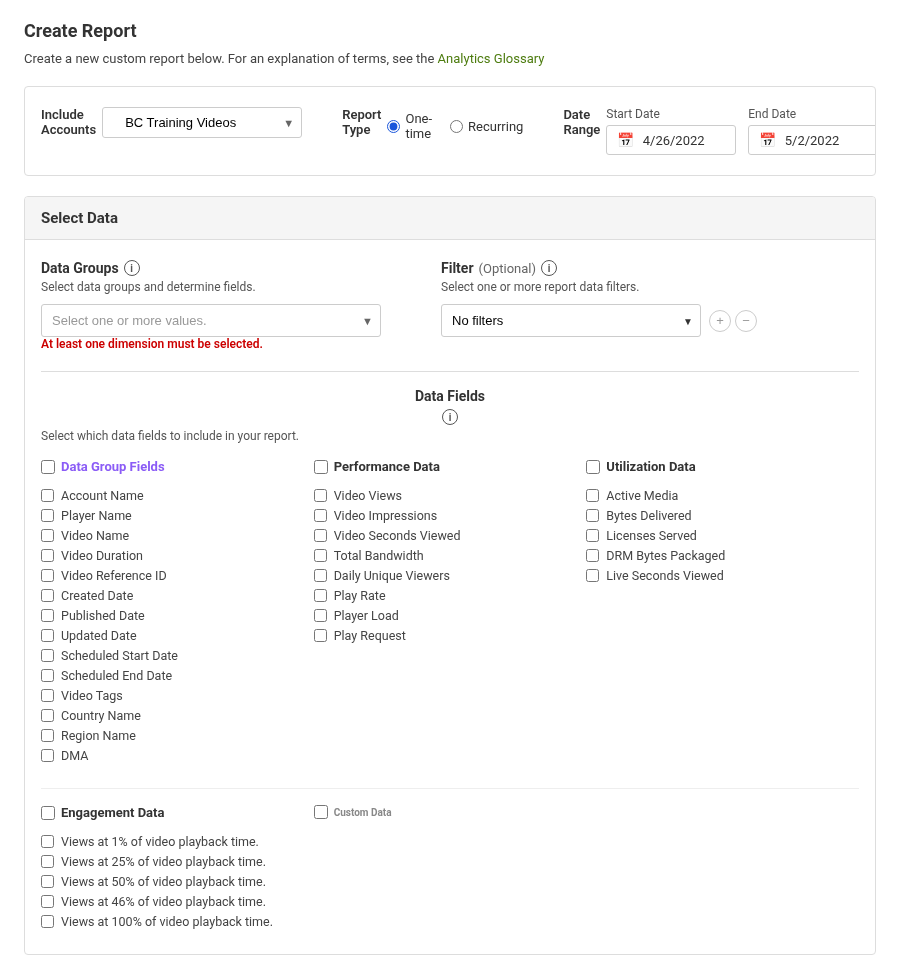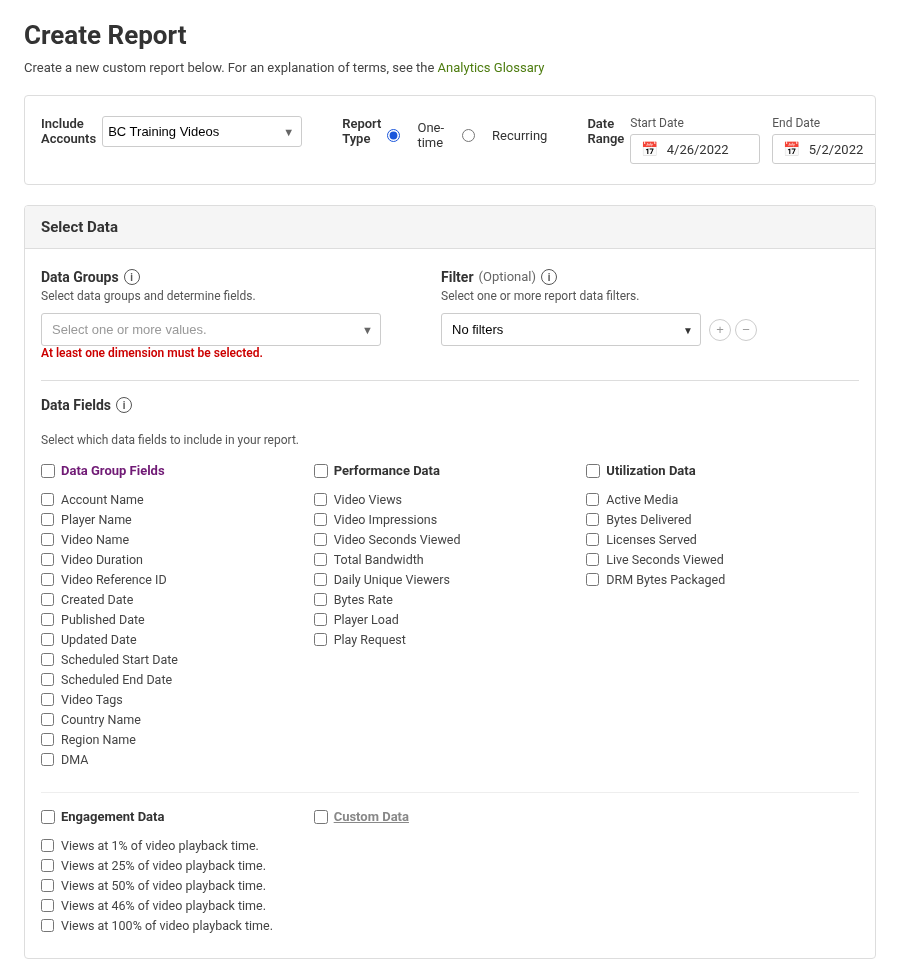--- a/index.html
+++ b/index.html
@@ -4,21 +4,21 @@
   <style>
     * { box-sizing: border-box; margin: 0; padding: 0; }
     body {
       font-family: -apple-system, BlinkMacSystemFont, 'Segoe UI', Roboto, sans-serif;
       font-size: 14px;
       color: #333;
       background: #fff;
       padding: 20px 24px;
     }
     h1 {
-      font-size: 26px;
+      font-size: 18px;
       font-weight: 700;
       margin-bottom: 10px;
     }
     .intro-text {
       font-size: 13px;
       color: #444;
       margin-bottom: 20px;
     }
     .intro-text a {
       color: #4d7c0f;
@@ -57,21 +57,21 @@
     }
     .select-wrapper {
       position: relative;
       display: inline-block;
     }
     .select-wrapper select {
       appearance: none;
       -webkit-appearance: none;
       border: 1px solid #ccc;
       border-radius: 3px;
-      padding: 7px 30px 7px 5px;
+      padding: 7px 30px 7px 22px;
       font-size: 13px;
       width: 200px;
       background: #fff;
       cursor: pointer;
     }
     .select-arrow {
       position: absolute;
       right: 8px;
       top: 50%;
       transform: translateY(-50%);
@@ -81,21 +81,21 @@
     }
     .report-type-group {
       display: flex;
       gap: 18px;
       align-items: center;
       margin-top: 4px;
     }
     .radio-label {
       display: flex;
       align-items: center;
-      gap: 17px;
+      gap: 5px;
       font-size: 13px;
       cursor: pointer;
     }
     .radio-label input[type="radio"] {
       accent-color: #1a56db;
     }
     .date-range-group {
       display: flex;
       gap: 12px;
     }
@@ -135,21 +135,21 @@
       max-width: 340px;
     }
     .filter-col {
       flex: 1;
     }
     .col-title {
       font-size: 14px;
       font-weight: 700;
       margin-bottom: 4px;
       display: flex;
-      align-items: flex-start;
+      align-items: flex-end;
       gap: 5px;
     }
     .col-subtitle {
       font-size: 12px;
       color: #555;
       margin-bottom: 10px;
     }
     .info-icon {
       display: inline-flex;
       align-items: center;
@@ -229,24 +229,25 @@
     }
 
     
     .data-fields-section {
       border-top: 1px solid #ddd;
       padding-top: 16px;
     }
     .data-fields-title {
       font-size: 14px;
       font-weight: 700;
-      margin-bottom: 20px;
+      margin-bottom: 4px;
       display: flex;
       align-items: center;
       gap: 5px;
+      flex-direction: column;
     }
     .data-fields-subtitle {
       font-size: 12px;
       color: #555;
       margin-bottom: 16px;
     }
     .data-fields-grid {
       display: grid;
       grid-template-columns: 1fr 1fr 1fr;
       gap: 0;
@@ -287,22 +288,21 @@
       border-top: 1px solid #eee;
       padding-top: 16px;
       margin-top: 4px;
     }
     .engagement-col {}
     .custom-col {}
 
     .col-header-gray {
       color: #888;
       font-weight: 700;
-      font-size: 13px;
-      text-decoration: underline;
+      font-size: 10px;
     }
   </style>
 </head>
 <body>
 
 <h1>Create Report</h1>
 <p class="intro-text">
   <span>Create a new custom report below. For an explanation of terms, see the</span>
   <a href="#">Analytics Glossary</a>
 </p>
@@ -406,21 +406,21 @@
         <span>Data Fields</span>
         <span class="info-icon">i</span>
       </div>
       <div class="data-fields-subtitle">Select which data fields to include in your report.</div>
 
       <div class="data-fields-grid">
 
         <div>
           <div class="data-col-header">
             <input type="checkbox" style="">
-            <span style="color:#701a75;">Data Group Fields</span>
+            <span style="color:#8b5cf6;">Data Group Fields</span>
           </div>
           <div class="checkbox-item">
               <input type="checkbox" style="">
               <span>Account Name</span>
             </div>
           <div class="checkbox-item">
               <input type="checkbox" style="">
               <span>Player Name</span>
             </div>
           <div class="checkbox-item">
@@ -493,21 +493,21 @@
           <div class="checkbox-item">
               <input type="checkbox" style="">
               <span>Total Bandwidth</span>
             </div>
           <div class="checkbox-item">
               <input type="checkbox" style="">
               <span>Daily Unique Viewers</span>
             </div>
           <div class="checkbox-item">
               <input type="checkbox" style="">
-              <span>Bytes Rate</span>
+              <span>Play Rate</span>
             </div>
           <div class="checkbox-item">
               <input type="checkbox" style="">
               <span>Player Load</span>
             </div>
           <div class="checkbox-item">
               <input type="checkbox" style="">
               <span>Play Request</span>
             </div>
         </div>
@@ -524,25 +524,25 @@
           <div class="checkbox-item">
               <input type="checkbox" style="">
               <span>Bytes Delivered</span>
             </div>
           <div class="checkbox-item">
               <input type="checkbox" style="">
               <span>Licenses Served</span>
             </div>
           <div class="checkbox-item">
               <input type="checkbox" style="">
+              <span>DRM Bytes Packaged</span>
+            </div>
+          <div class="checkbox-item">
+              <input type="checkbox" style="">
               <span>Live Seconds Viewed</span>
-            </div>
-          <div class="checkbox-item">
-              <input type="checkbox" style="">
-              <span>DRM Bytes Packaged</span>
             </div>
         </div>
       </div>
 
       <div class="engagement-custom-row">
 
         <div class="engagement-col" style="grid-column: 1;">
           <div class="data-col-header">
             <input type="checkbox" style="">
             <span>Engagement Data</span>

